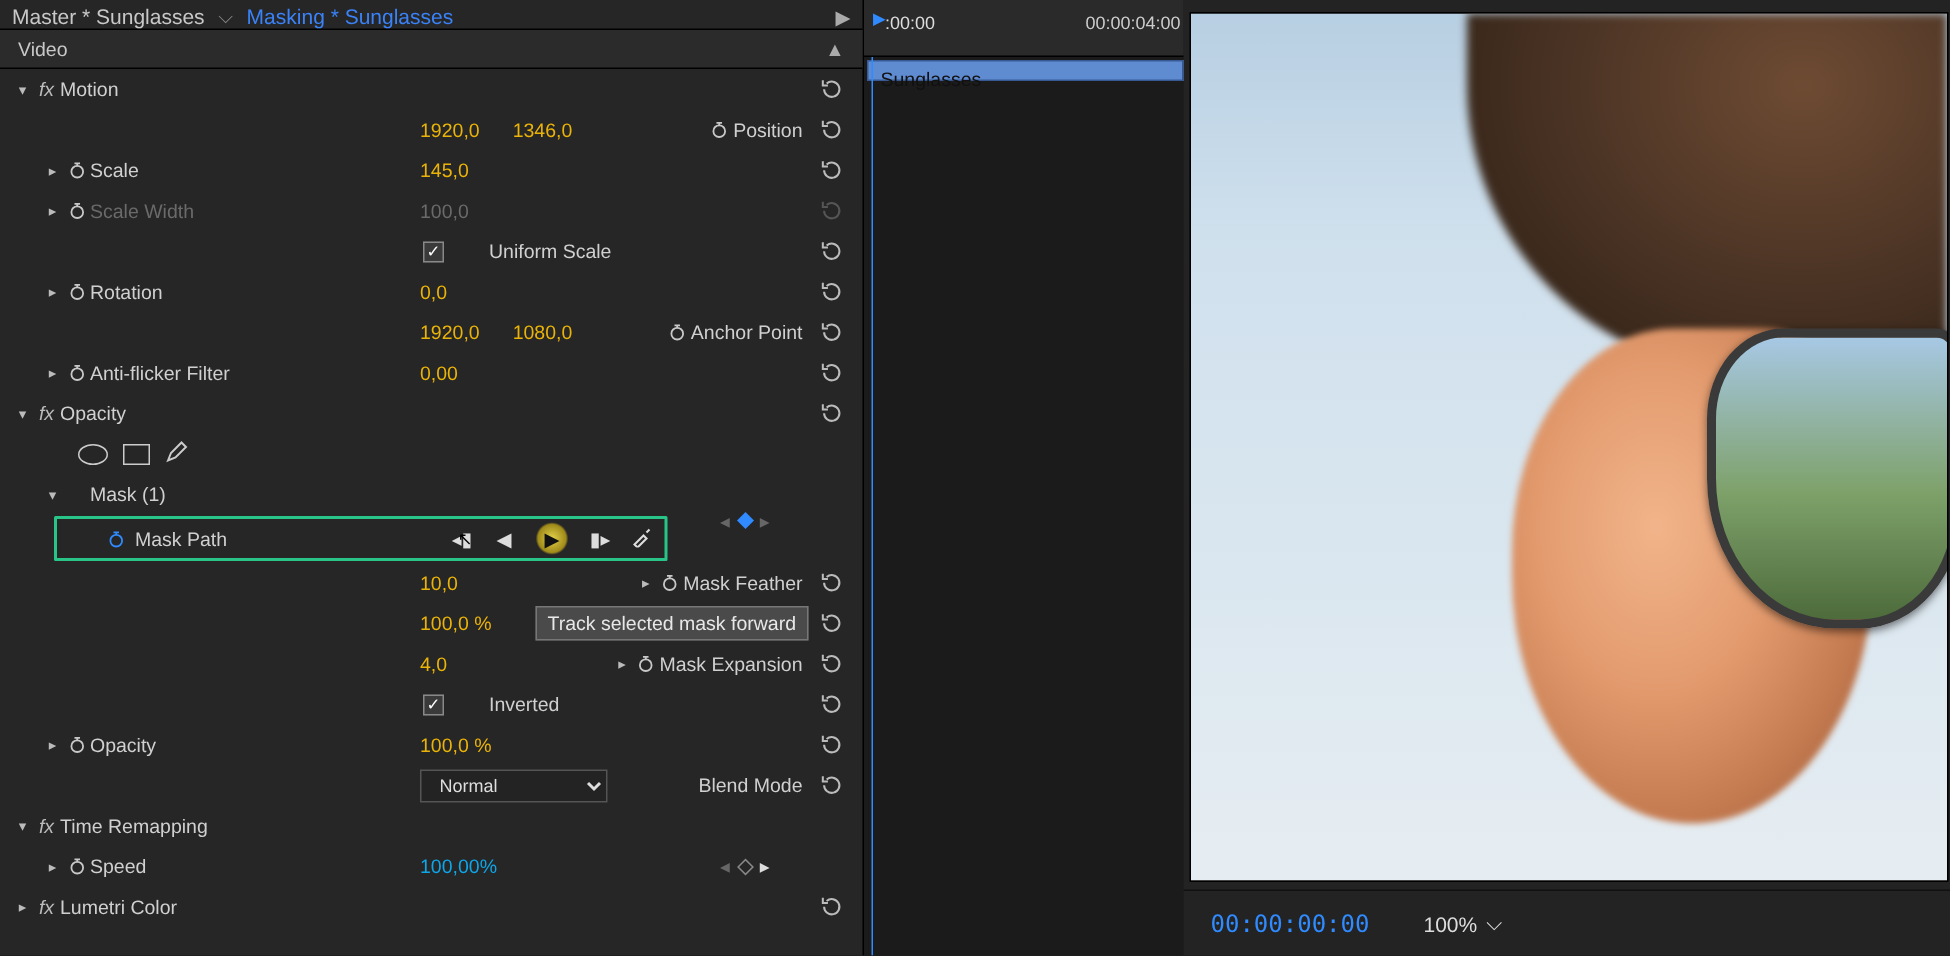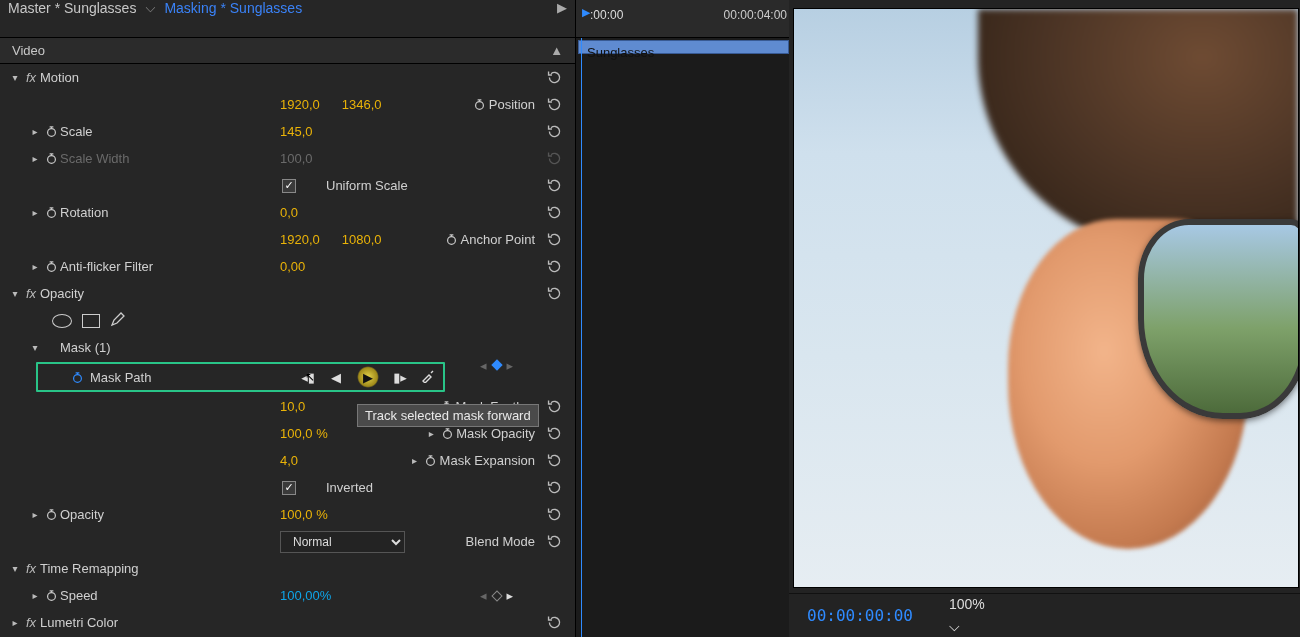--- a/index.html
+++ b/index.html
@@ -3,21 +3,21 @@
 <meta charset="utf-8">
 <style>
   * { margin:0; padding:0; box-sizing:border-box; font-family:"Segoe UI", Arial, sans-serif; }
   body { background:#1f1f1f; color:#c8c8c8; font-size:13px; width:1300px; height:637px; overflow:hidden; }
   .app { display:flex; height:100%; }
   .left { width:576px; background:#262626; display:flex; flex-direction:column; border-right:1px solid #000; }
   .mid  { width:213px; background:#1b1b1b; position:relative; }
   .right{ flex:1; background:#232323; display:flex; flex-direction:column; }
 
   
-  .tabs { height:38px; display:flex; align-items:flex-start; padding:0 8px; gap:6px; border-bottom:1px solid #000; }
+  .tabs { height:20px; display:flex; align-items:flex-end; padding:0 8px; gap:6px; border-bottom:1px solid #000; }
   .tabs .tab { font-size:14px; color:#c8c8c8; }
   .tabs .active { color:#3a82f7; }
   .tabs .chev { width:16px; text-align:center; color:#888; }
   .tabs .spacer { flex:1; }
   .tabs .play { color:#aaa; }
 
   .hdr2 { height:26px; display:flex; align-items:center; padding:0 12px; border-bottom:1px solid #000; background:#2b2b2b; }
   .hdr2 .spacer { flex:1; }
   .hdr2 .tri { color:#aaa; }
 
@@ -71,21 +71,21 @@
   .mid .vline { position:absolute; left:5px; top:38px; bottom:0; width:1px; background:#2f8bff; }
 
   
   .preview { flex:1; display:flex; align-items:flex-start; justify-content:flex-start; background:#232323; padding:8px 0 0 4px; }
   .frame { width:506px; height:580px; background:linear-gradient(180deg,#b7cfe2 0%,#cfe0ed 25%,#d9e6ef 60%,#e6edf2 100%); position:relative; overflow:hidden; border:1px solid #000; }
   .frame .ear { position:absolute; right:50px; top:210px; width:240px; height:330px; background:radial-gradient(ellipse at 40% 40%, #f2b48a 0%, #e29a6d 40%, #c47a4f 70%, #8a4e30 100%); border-radius:45% 30% 50% 50%; filter:blur(2px); }
   .frame .hair { position:absolute; right:0; top:0; width:320px; height:240px; background:radial-gradient(ellipse at 70% 20%, #6e4b33 0%, #4a3324 50%, #2e2015 90%); border-bottom-left-radius:60% 80%; filter:blur(3px); }
   .frame .lens { position:absolute; right:-10px; top:210px; width:170px; height:200px; border-radius:30% 10% 40% 50%; background:linear-gradient(180deg,#a7c8e4 0%,#7ea16a 55%,#4d6b3b 100%); border:6px solid #3a3a3a; box-shadow:0 2px 6px rgba(0,0,0,.5); }
   .statusbar { height:44px; display:flex; align-items:center; gap:36px; padding:0 18px; background:#232323; border-top:1px solid #111; }
   .statusbar .tc { color:#2f8bff; font-family:monospace; font-size:16px; }
-  .statusbar .zoom { color:#ddd; font-size:14px; display:flex; align-items:flex-start; gap:6px;flex-direction:column; }
+  .statusbar .zoom { color:#ddd; font-size:14px; display:flex; align-items:flex-end; gap:6px; }
 
   svg.reseticon { width:17px; height:17px; }
   .stopwatch { stroke:#c8c8c8; fill:none; stroke-width:1.3; }
 </style>
 </head>
 <body>
 
 <div class="app">
 
   <div class="left">

